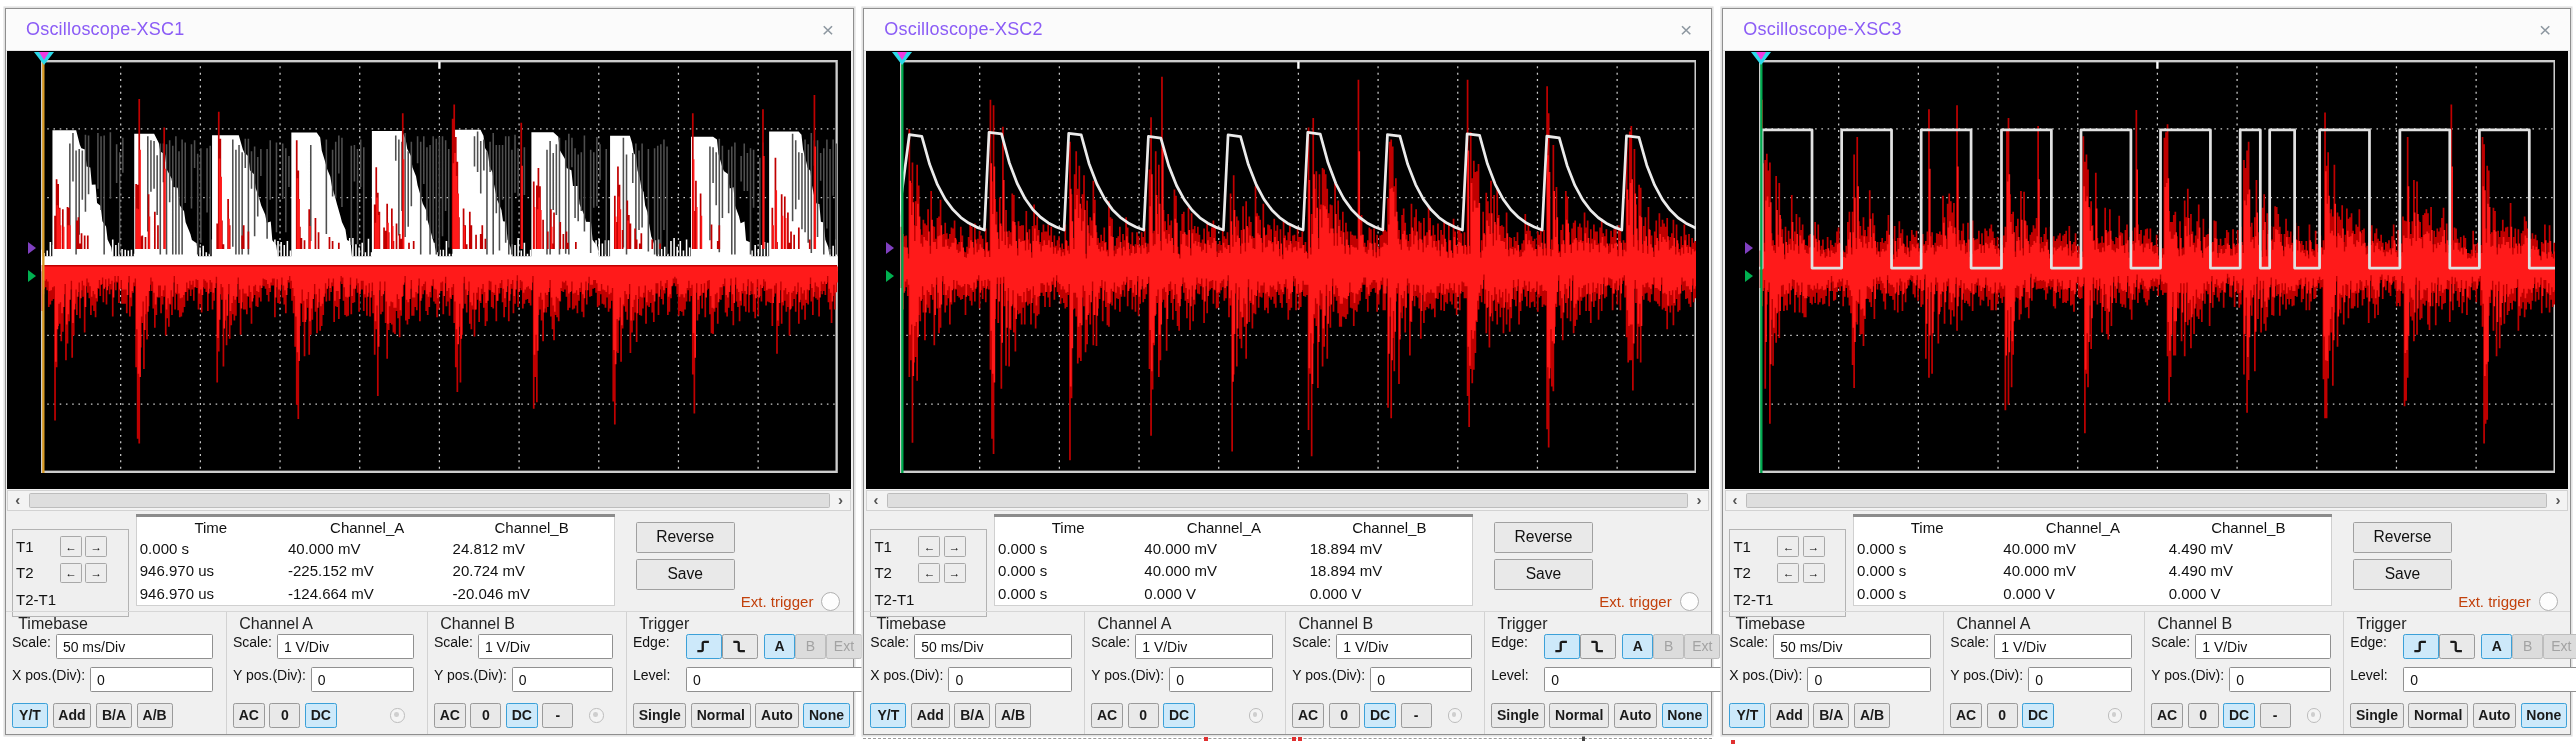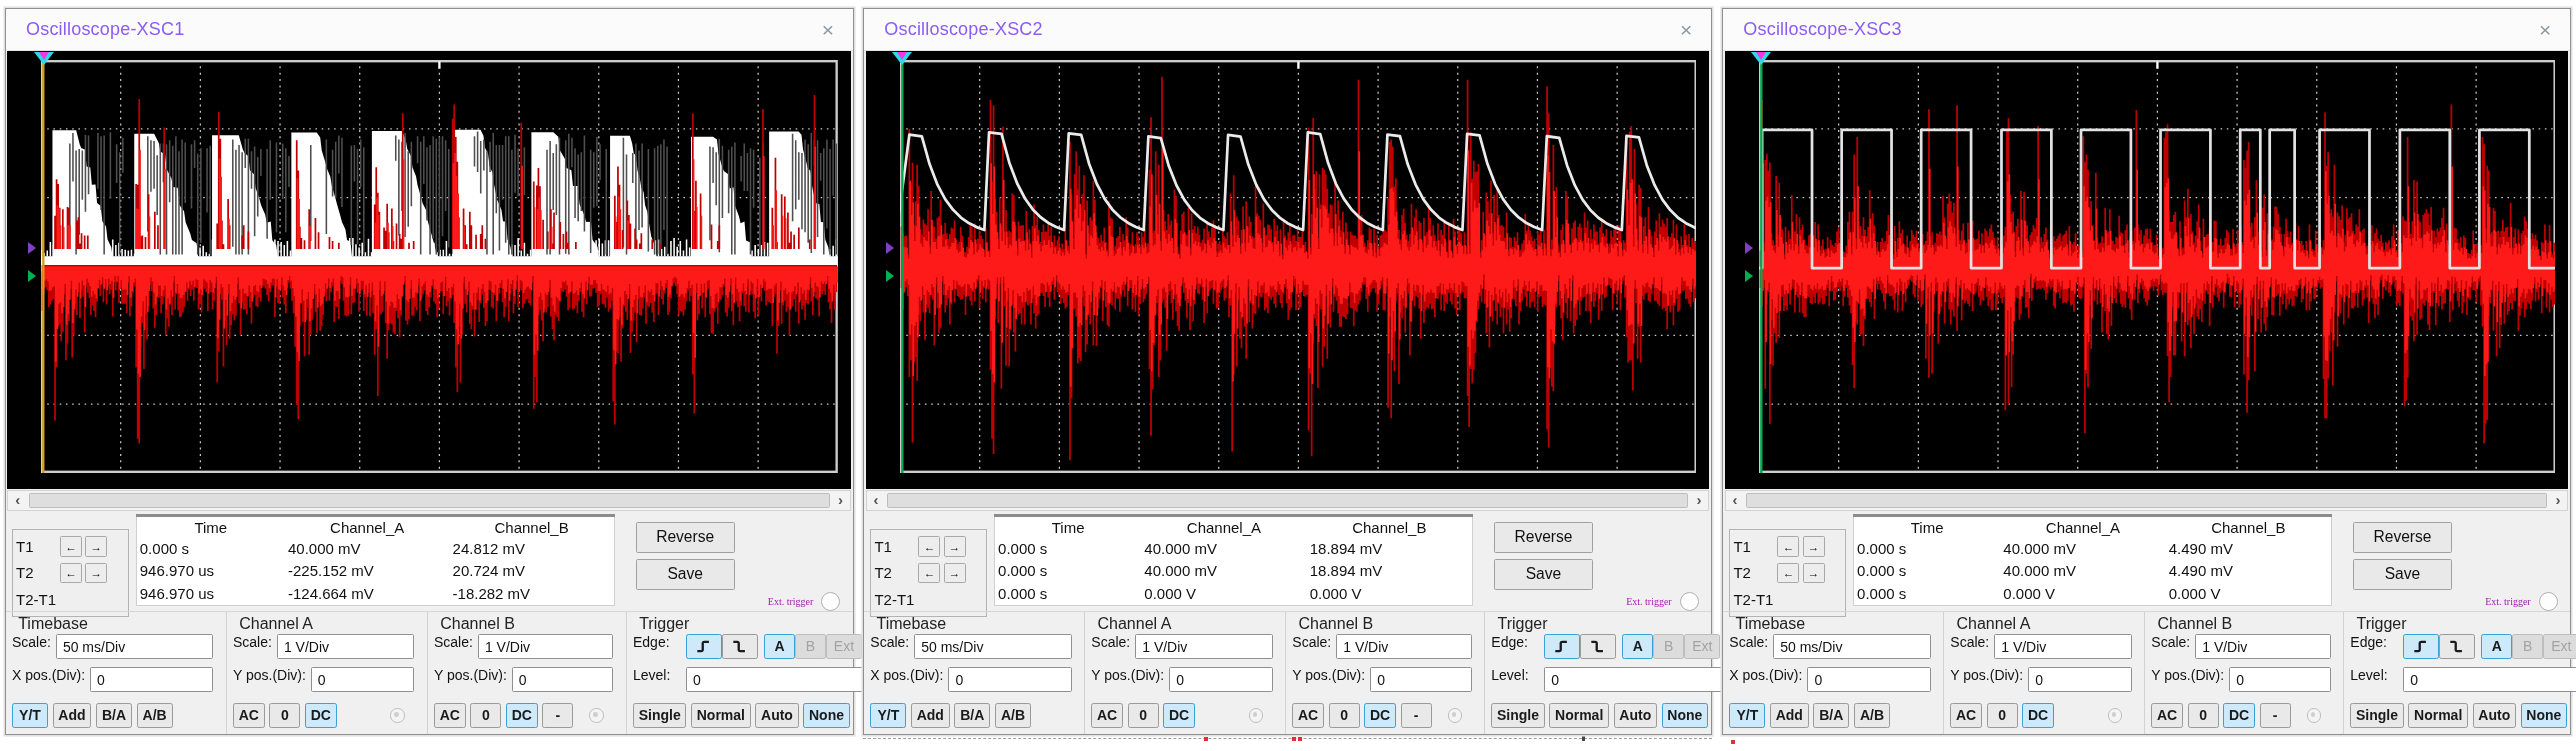--- a/index.html
+++ b/index.html
@@ -80,21 +80,21 @@
   .readout-table th:nth-child(1),.readout-table td:nth-child(1){width:141px;}
   .readout-table th:nth-child(2),.readout-table td:nth-child(2){width:160px;}
   .readout-table th:nth-child(3),.readout-table td:nth-child(3){width:160px;}
   .big-btn{
     position:absolute;left:630px;width:99px;height:31px;
     background:#e9e9e9;border:0.8px solid #a0a0a0;border-radius:1.6px;
     font-size:15.6px;color:#111;font-family:inherit;
   }
   .reverse-btn{top:11px;} .save-btn{top:48px;}
   .ext-trigger{position:absolute;right:12.5px;bottom:0px;display:flex;align-items:center;gap:7.8px;}
-  .ext-trigger span.txt{font-size:10px;color:#a21caf;font-family:Liberation Serif, serif;}
+  .ext-trigger span.txt{font-size:15px;color:#c2410c;}
   .radio-lg{width:17px;height:17px;border-radius:50%;border:1.6px solid #b0b0b0;background:#fdfdfd;display:inline-block;}
   
   .controls{
     position:absolute;left:0;right:0;bottom:0;height:122px;
     border-top:0.8px solid #d6d6d6;display:flex;
   }
   .section{box-sizing:border-box;padding-top:1.6px;border-right:0.8px solid #d2d2d2;}
   .sec-tb{width:221px;} .sec-cha{width:201px;} .sec-chb{width:199px;} .sec-trig{flex:1;border-right:none;}
   .sec-title{font-size:16px;color:#222;padding:1.6px 0 0 12.5px;height:19px;}
   .crow{display:flex;height:33px;padding-left:6.3px;}
@@ -209,21 +209,21 @@
             <td>24.812 mV</td>
           </tr>
           <tr>
             <td>946.970 us</td>
             <td>-225.152 mV</td>
             <td>20.724 mV</td>
           </tr>
           <tr>
             <td>946.970 us</td>
             <td>-124.664 mV</td>
-            <td>-18.282 mV</td>
+            <td>-20.046 mV</td>
           </tr>
         </tbody>
       </table>
 
       <button class="big-btn reverse-btn">Reverse</button>
       <button class="big-btn save-btn">Save</button>
       <div class="ext-trigger">
         <span class="txt">Ext. trigger</span>
         <span class="radio-lg"></span>
       </div>

